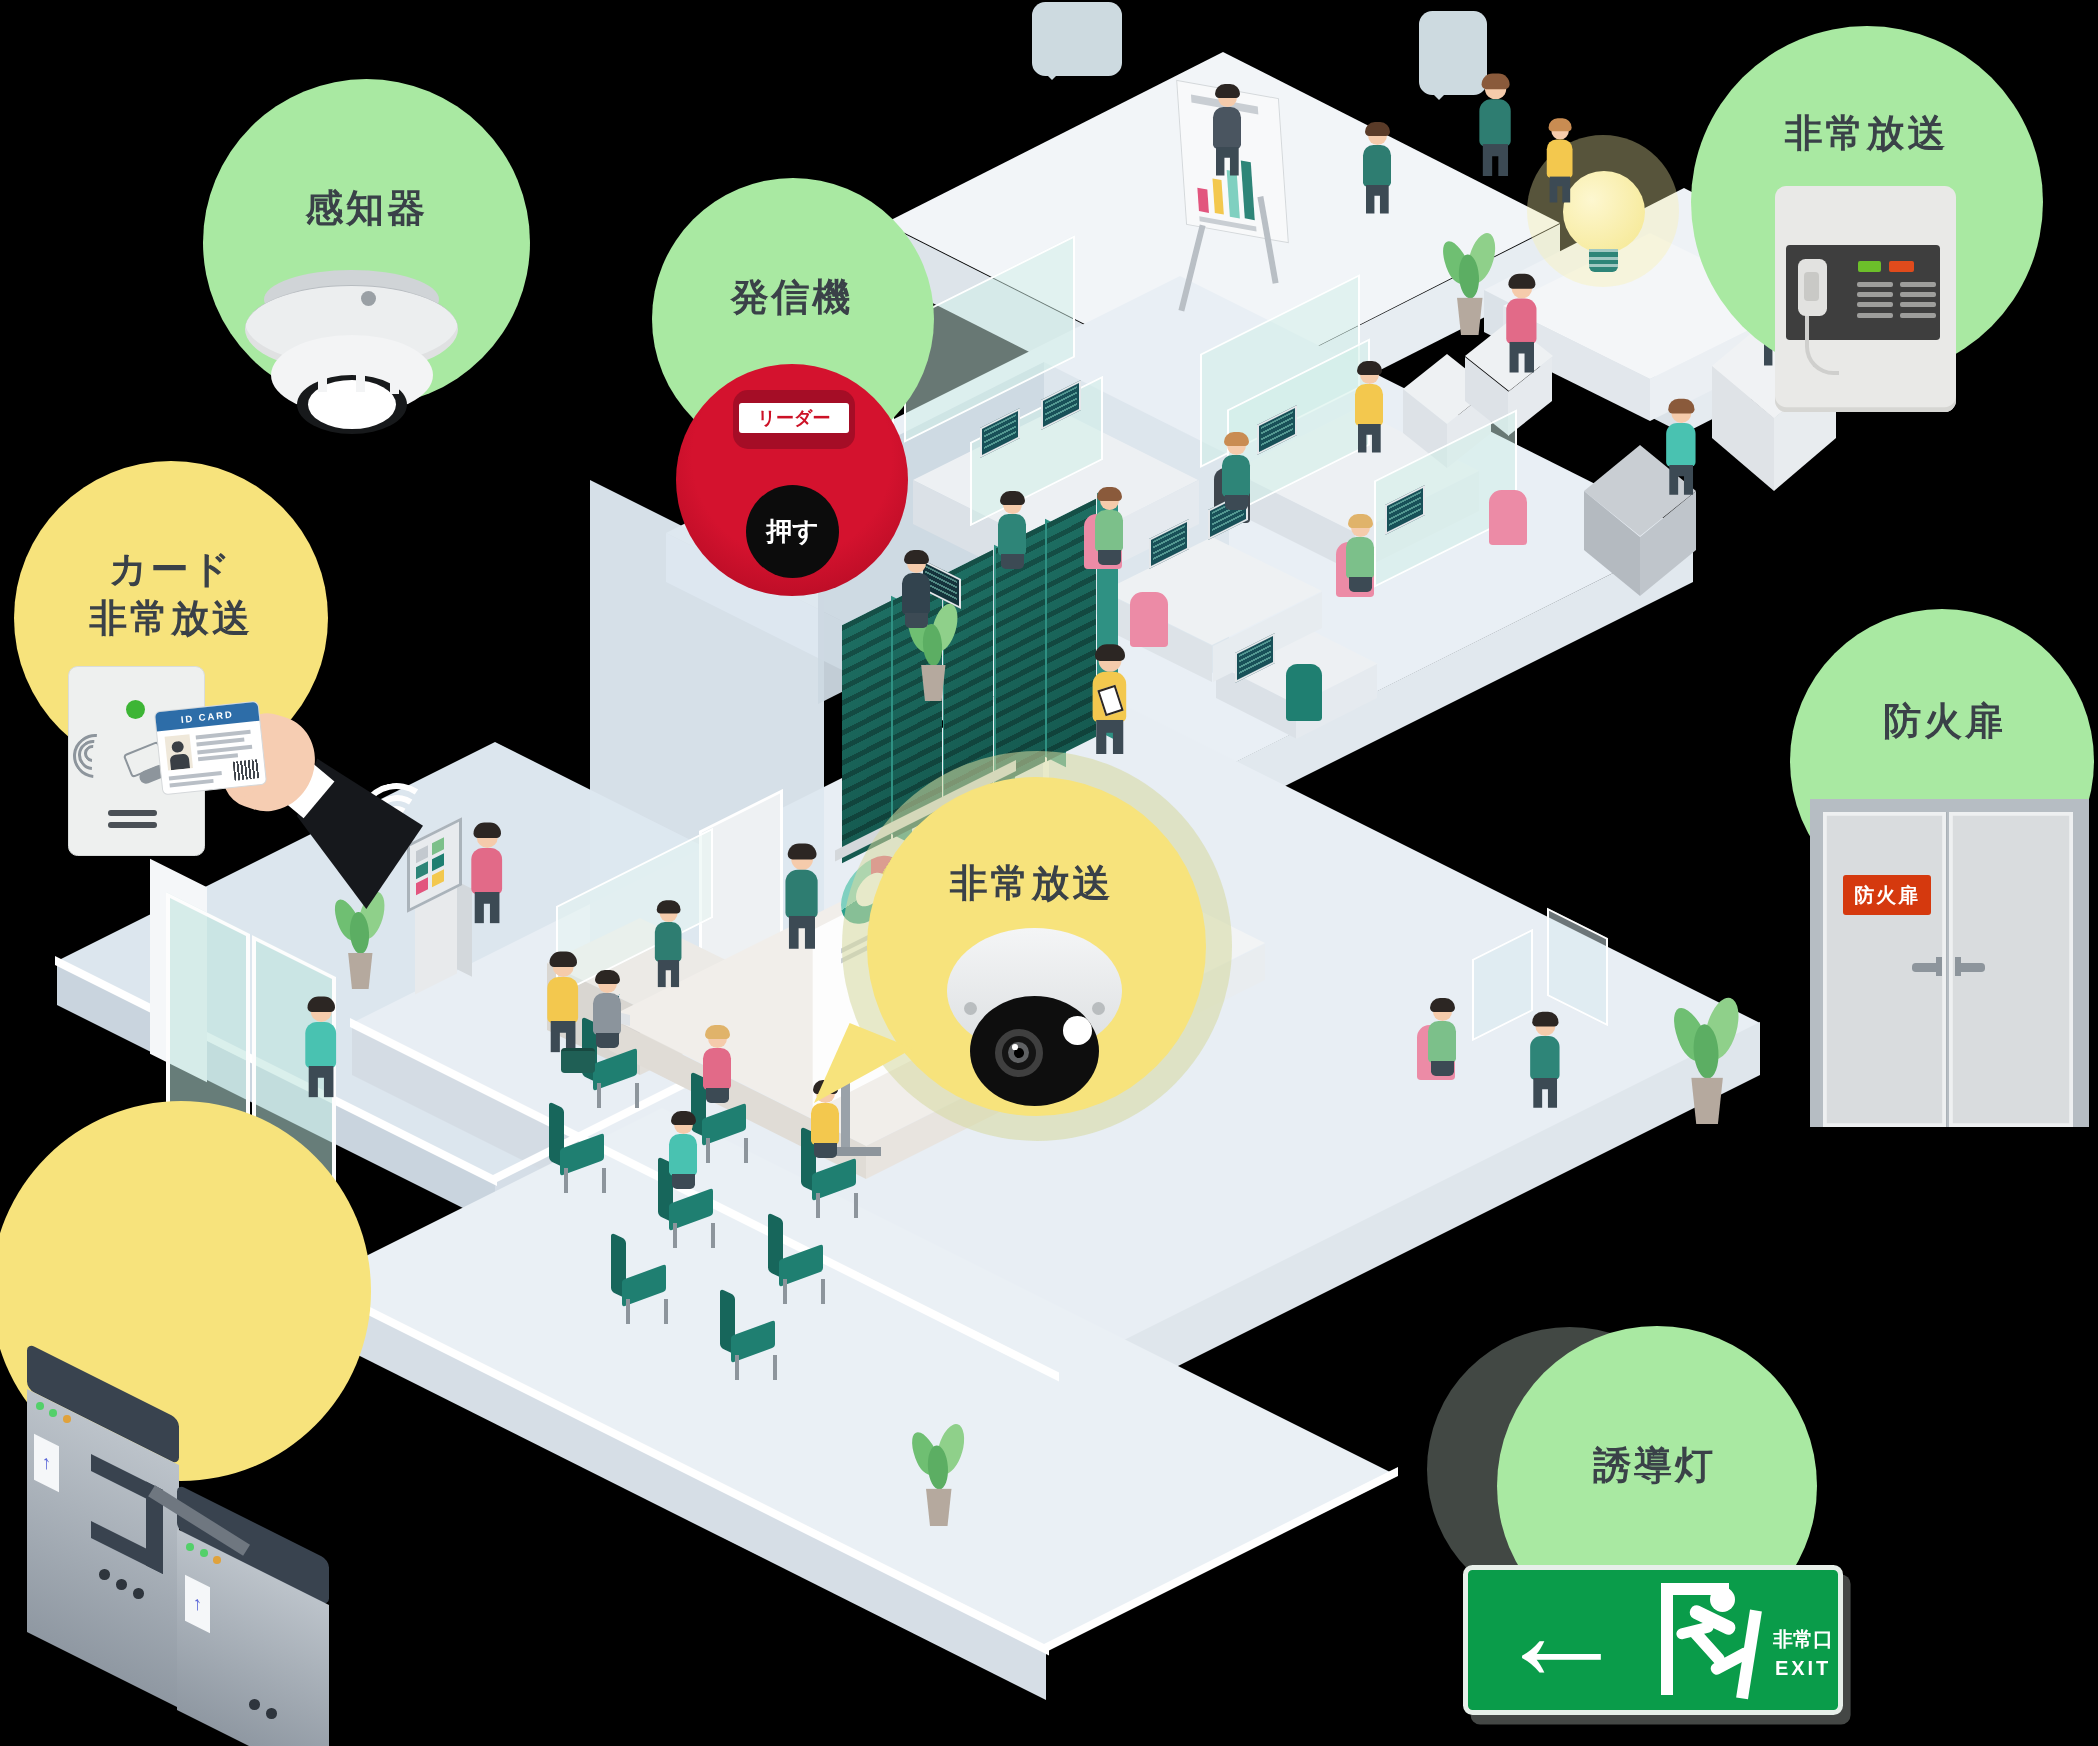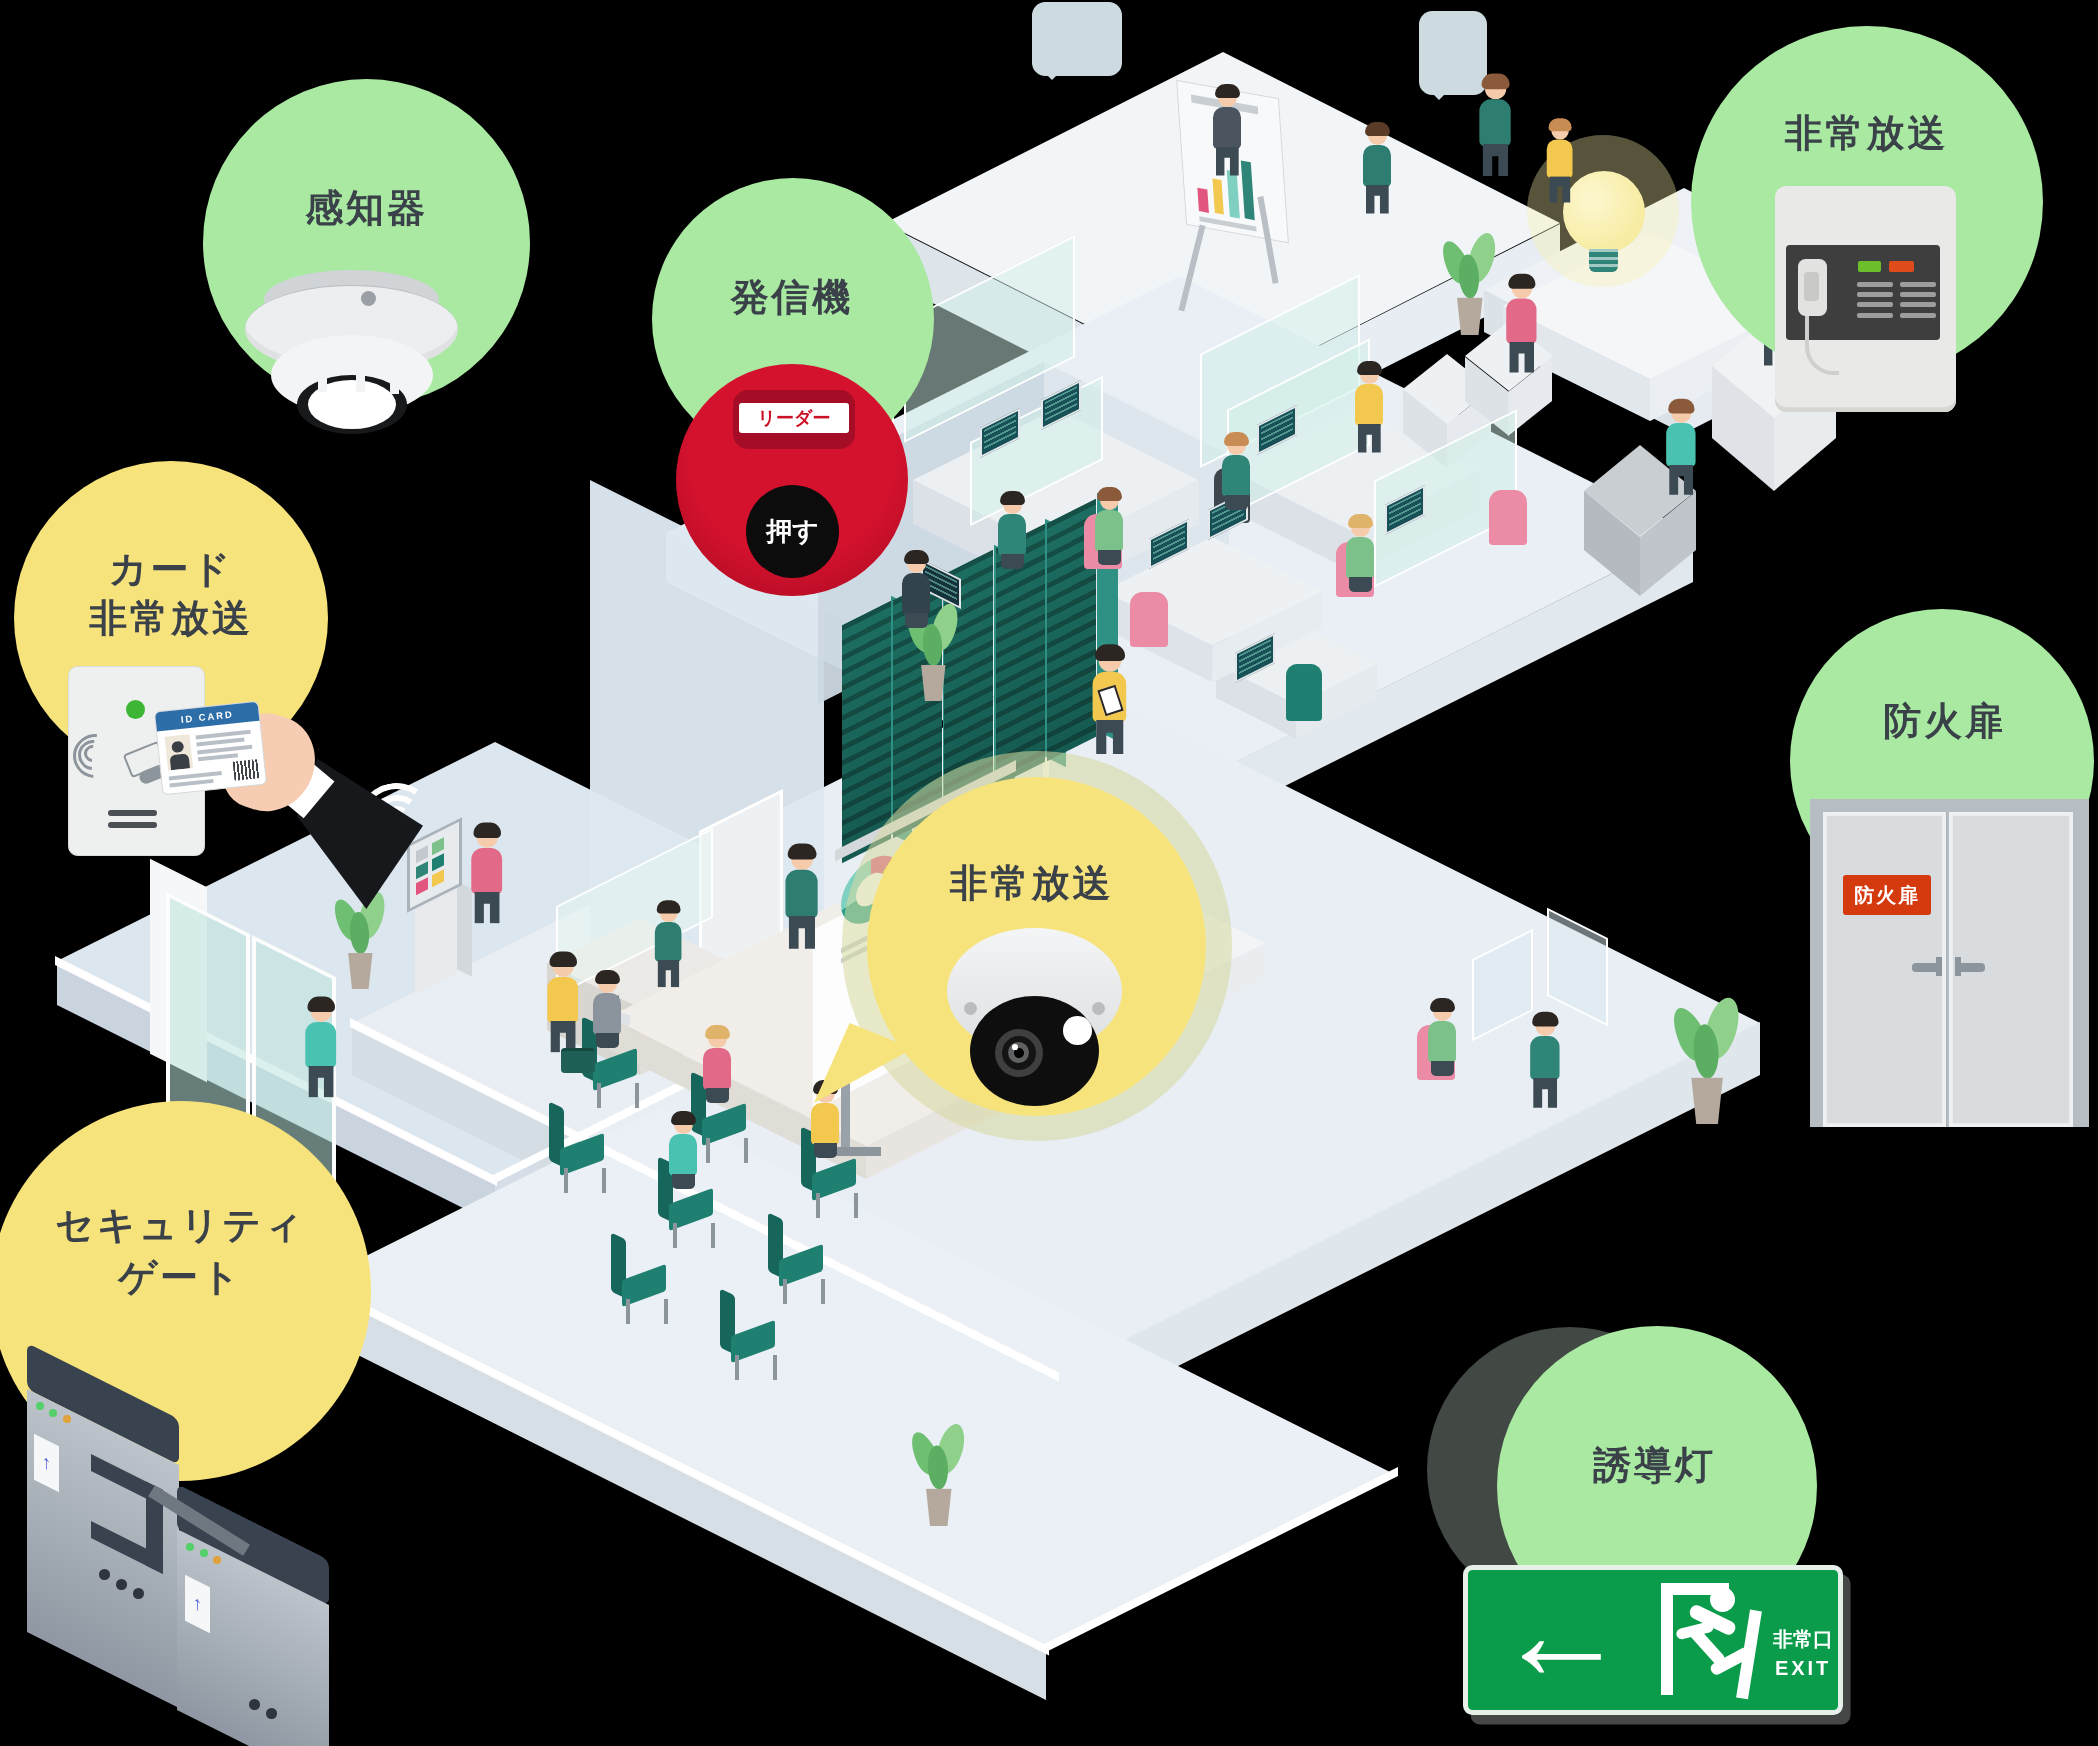--- a/index.html
+++ b/index.html
@@ -524,22 +524,20 @@
       <div style="left:38px;top:34px;width:48px;height:3.8px;background:#b9bfc6;"></div>
       <div style="left:38px;top:42px;width:55px;height:3.8px;background:#b9bfc6;"></div>
       <div style="left:38px;top:49px;width:40px;height:3.8px;background:#b9bfc6;"></div>
       <div style="left:72px;top:57px;width:25px;height:19px;background:repeating-linear-gradient(90deg,#3f444b 0 1.9px,transparent 1.9px 3.8px);"></div>
       <div style="left:6.7px;top:65px;width:53px;height:3.8px;background:#b9bfc6;"></div>
       <div style="left:6.7px;top:72px;width:44px;height:3.8px;background:#b9bfc6;"></div>
     </div>
   </div>
 
   <div class="circle yellow" style="left:-9.5px;top:1101px;width:380px;height:380px;"></div>
-  <div class="lbl" style="left:19px;top:1200px;width:323px;">セキュリティ</div>
-  <div class="lbl" style="left:19px;top:1252px;width:323px;">ゲート</div>
   <div class="dev" style="left:0;top:0;">
     <div class="skL" style="left:27px;top:1381px;width:152px;height:46px;background:#39434f;border-radius:7.6px;"></div>
     <div class="skL" style="left:27px;top:1427px;width:152px;height:243px;background:linear-gradient(180deg,#bcc3ca,#8f98a2);"></div>
     <div style="left:36px;top:1402px;width:7.6px;height:7.6px;background:#53d06a;border-radius:50%;z-index:12;"></div>
     <div style="left:49px;top:1409px;width:7.6px;height:7.6px;background:#53d06a;border-radius:50%;z-index:12;"></div>
     <div style="left:63px;top:1415px;width:7.6px;height:7.6px;background:#e0a23c;border-radius:50%;z-index:12;"></div>
     <div class="skL" style="left:34px;top:1440px;width:25px;height:46px;background:#f5f7f9;color:#5b67d8;font-size:19px;font-weight:bold;text-align:center;line-height:46px;z-index:12;">↑</div>
     <div class="skL" style="left:91px;top:1472px;width:72px;height:84px;border:17px solid #39434f;border-left:0;z-index:12;"></div>
     <div style="left:99px;top:1569px;width:10.5px;height:10.5px;background:#2e353d;border-radius:50%;z-index:12;"></div>
     <div style="left:116px;top:1579px;width:10.5px;height:10.5px;background:#2e353d;border-radius:50%;z-index:12;"></div>

